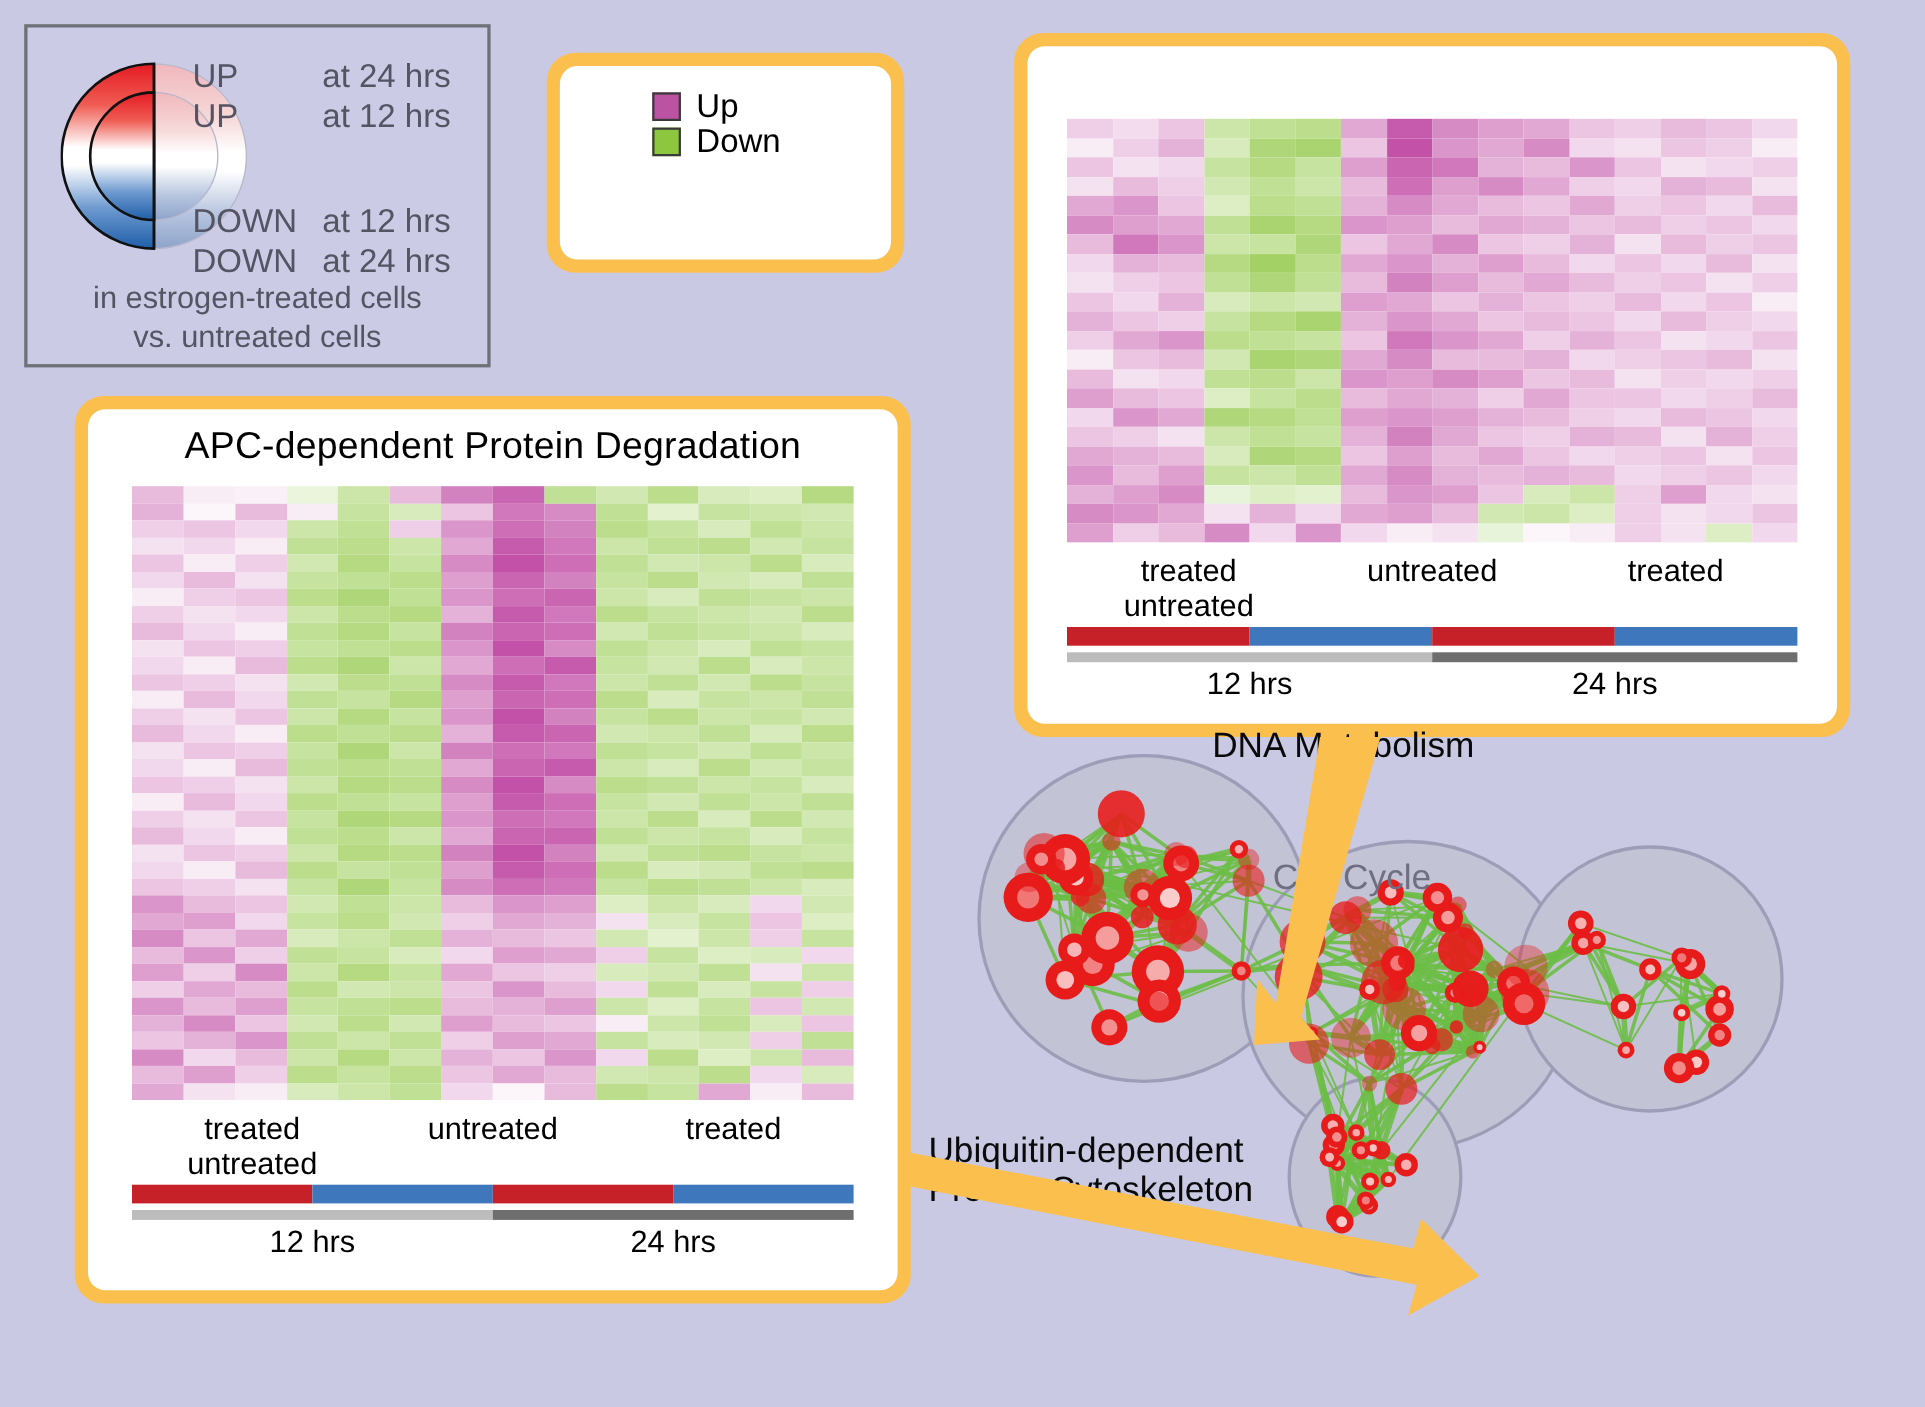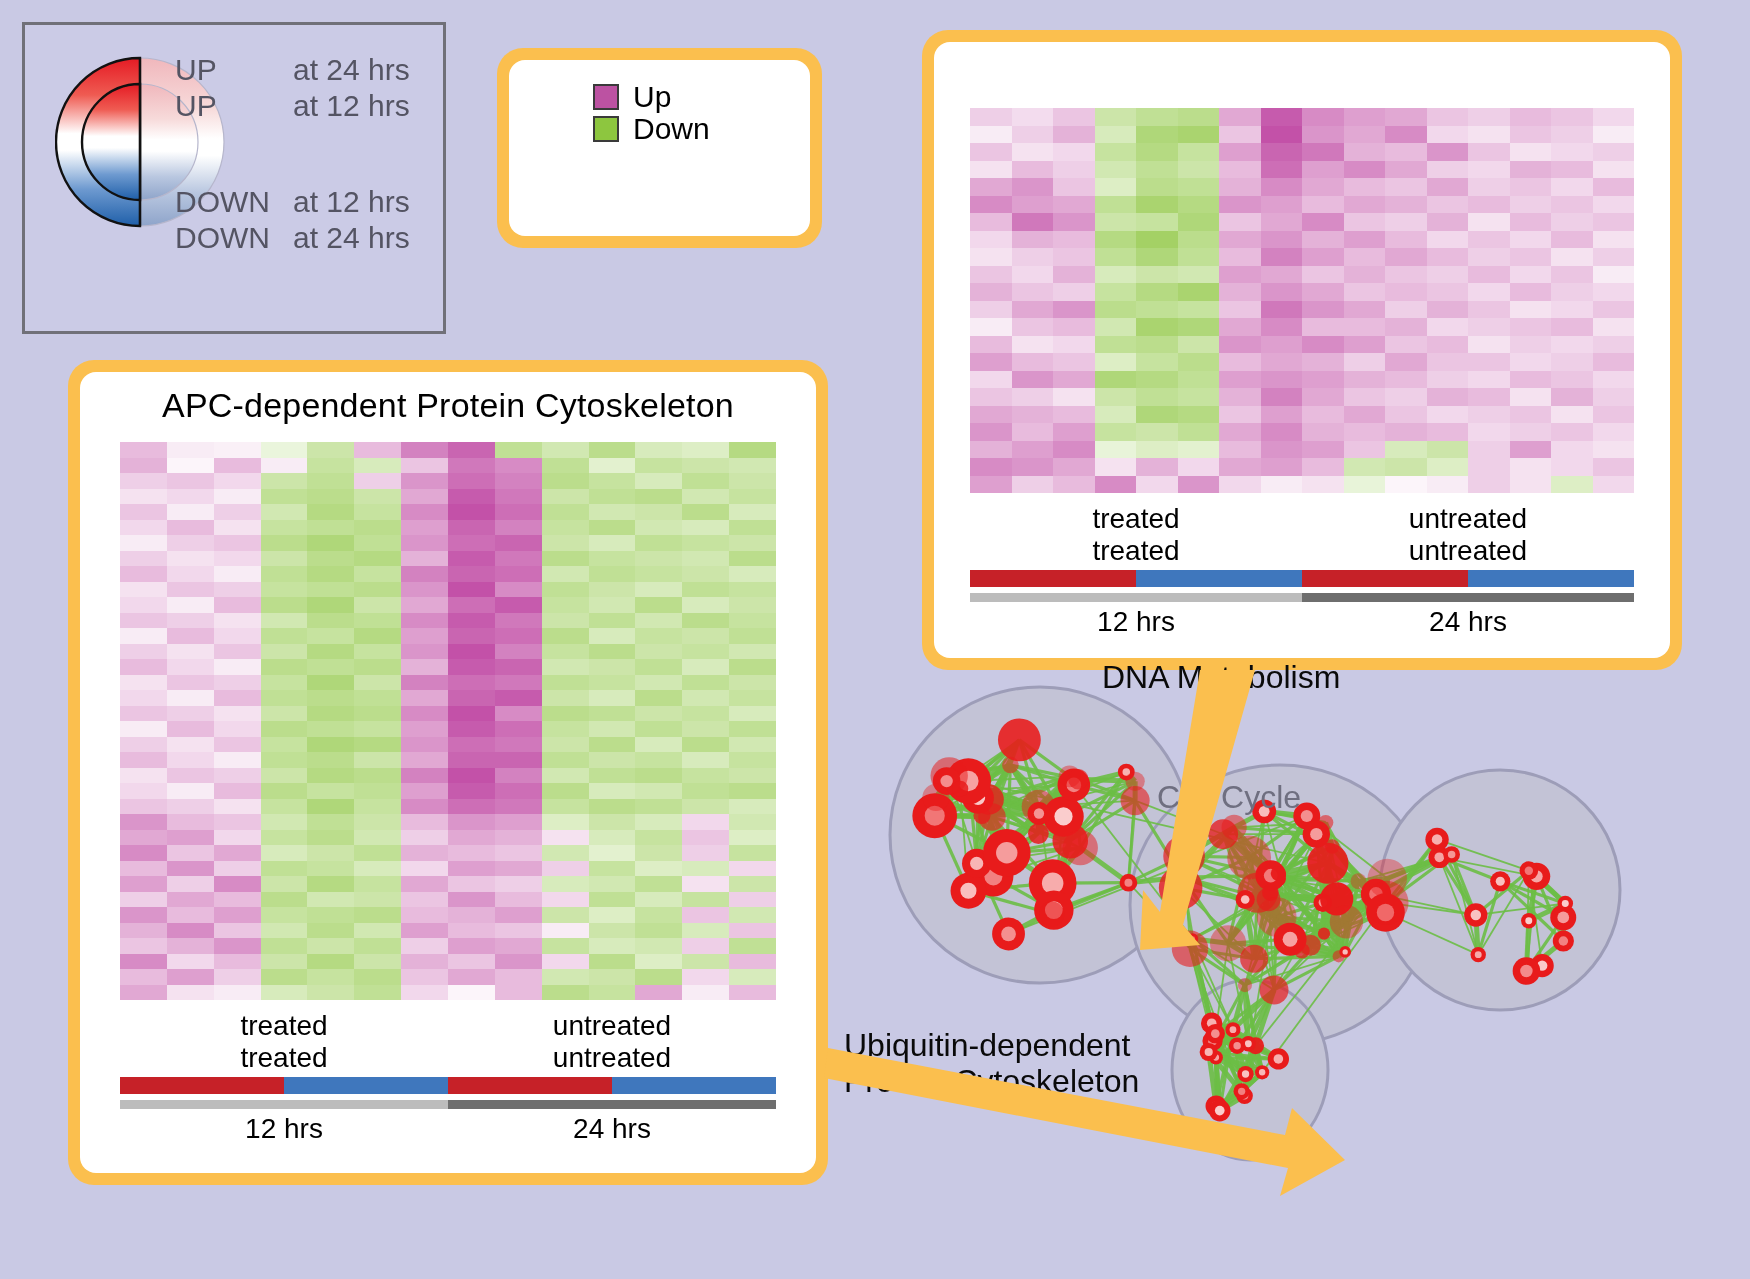--- a/index.html
+++ b/index.html
@@ -51,21 +51,21 @@
 
   
   #rf-panel{left:922px;top:30px;width:760px;height:640px;}
   #apc-panel{left:68px;top:360px;width:760px;height:825px;}
 
   .hm-wrap{position:absolute;left:0;right:0;}
   .hm-grid{display:grid;width:100%;}
   .hm-cell{width:100%;}
 
   .hm-axis{margin-top:10px;}
-  .axis-labels{display:grid;grid-template-columns:repeat(2,1fr);}
+  .axis-labels{display:grid;grid-template-columns:repeat(3,1fr);}
   .axis-labels span{text-align:center;font-size:28px;color:#000;}
   .axis-bar{display:grid;grid-template-columns:repeat(4,1fr);height:17px;margin-top:3px;}
   .bar-red{background:#c62128;}
   .bar-blue{background:#3f77bd;}
   .time-bar{display:grid;grid-template-columns:repeat(2,1fr);height:9px;margin-top:6px;}
   .t-light{background:#bcbcbc;}
   .t-dark{background:#6e6e6e;}
   .time-labels{display:grid;grid-template-columns:repeat(2,1fr);margin-top:4px;}
   .time-labels span{text-align:center;font-size:28px;color:#000;}
 
@@ -123,20 +123,22 @@
     <div class="key-row" style="margin-bottom:6px;">
       <span class="k-what">DOWN</span>
       <span class="k-when">at 12 hrs</span>
     </div>
     <div class="key-row">
       <span class="k-what">DOWN</span>
       <span class="k-when">at 24 hrs</span>
     </div>
   </div>
 
+  <div id="key-foot" style="white-space:pre-line">in estrogen-treated cells
+vs. untreated cells</div>
 </div>
 
 <div class="abs panel" id="legend-panel">
   <div class="panel-inner">
     <div class="legend-items">
       <div class="legend-item">
         <span class="swatch" style="background:#bc52a2"></span>
         <span class="legend-label">Up</span>
       </div>
       <div class="legend-item">
@@ -525,21 +527,21 @@
           <span>12 hrs</span>
           <span>24 hrs</span>
         </div>
       </div>
     </div>
   </div>
 </div>
 
 <div class="abs panel" id="apc-panel">
   <div class="panel-inner">
-    <div class="panel-title">APC-dependent Protein Cytoskeleton</div>
+    <div class="panel-title">APC-dependent Protein Degradation</div>
     <div class="hm-wrap" style="left:40px;right:40px;top:70px;">
       <div class="hm-grid" style="grid-template-columns: repeat(14, 1fr); grid-auto-rows: 15.5px;">
           <div class="hm-cell" style="background: rgb(232, 187, 221);"></div>
           <div class="hm-cell" style="background: rgb(248, 236, 245);"></div>
           <div class="hm-cell" style="background: rgb(250, 240, 247);"></div>
           <div class="hm-cell" style="background: rgb(234, 245, 220);"></div>
           <div class="hm-cell" style="background: rgb(204, 229, 169);"></div>
           <div class="hm-cell" style="background: rgb(232, 187, 221);"></div>
           <div class="hm-cell" style="background: rgb(211, 130, 192);"></div>
           <div class="hm-cell" style="background: rgb(201, 101, 177);"></div>

